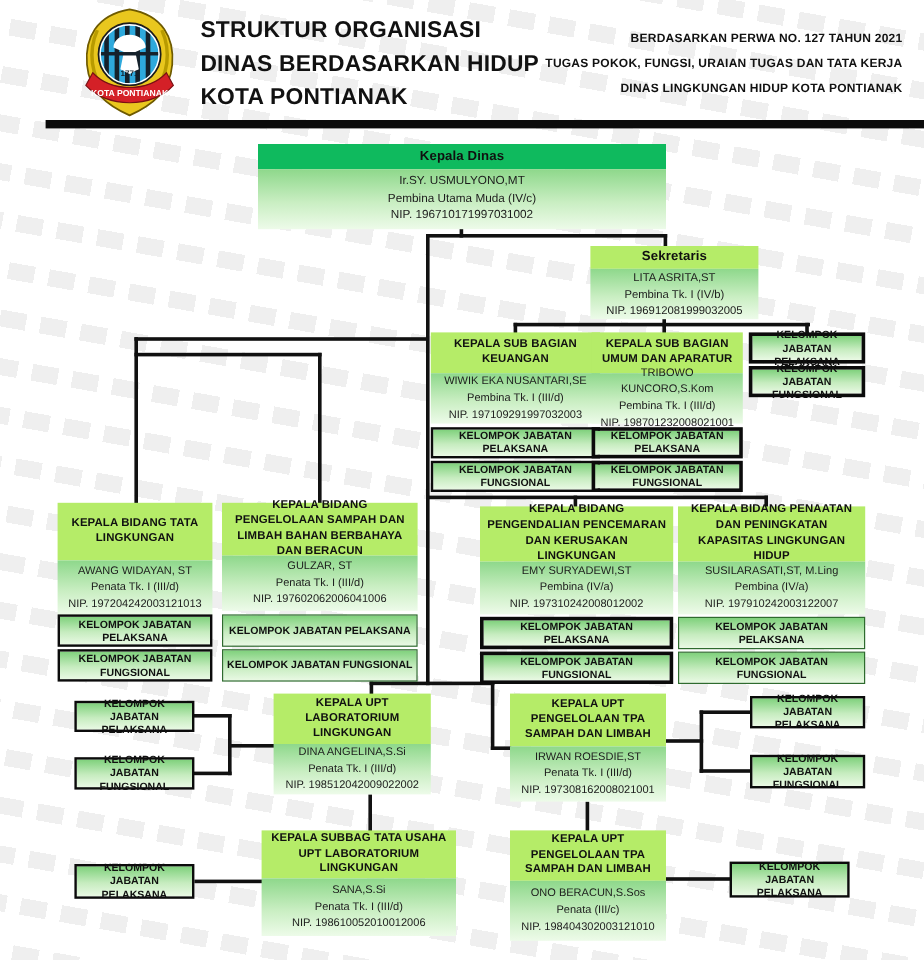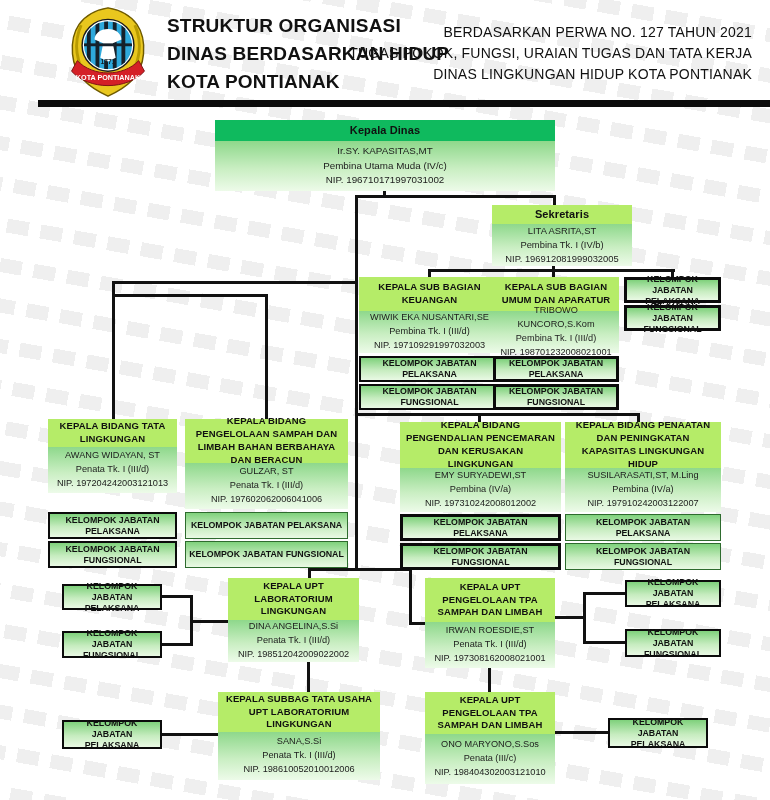--- a/index.html
+++ b/index.html
@@ -16,21 +16,21 @@
       repeating-linear-gradient(10deg, #efefef 0 14px, #ffffff 14px 40px);
   }
   
   .logo { position:absolute; left:56px; top:4px; width:104px; height:96px; }
   .title-block { position:absolute; left:167px; top:12px; }
   .title-block div {
     font-size:19px; font-weight:800; color:#111; letter-spacing:0.2px; line-height:28px;
   }
   .subtitle-block { position:absolute; right:18px; top:22px; text-align:right; }
   .subtitle-block div {
-    font-size:14px; font-weight:400; color:#111; letter-spacing:0.2px; line-height:21px;
+    font-size:10px; font-weight:700; color:#111; letter-spacing:0.2px; line-height:21px;
   }
   .hr-bar { position:absolute; left:38px; right:0; top:100px; height:7px; background:#0b0b0b; }
   
   .unit { position:absolute; z-index:2; }
   .uhead {
     background:#b5ec68; color:#101010; font-weight:700; text-align:center;
     display:flex; align-items:center; justify-content:center;
     font-size:9.5px; line-height:1.35; padding:1px 4px; letter-spacing:0.1px;
   }
   .uhead.big { font-size:11px; }
@@ -124,21 +124,21 @@
   <div class="ln" style="left:583px;top:592px;width:43px;height:3px"></div>
   <div class="ln" style="left:583px;top:641px;width:43px;height:3px"></div>
   <div class="ln" style="left:307px;top:662px;width:3px;height:31px"></div>
   <div class="ln" style="left:488px;top:668px;width:3px;height:25px"></div>
   <div class="ln" style="left:162px;top:733px;width:67px;height:3px"></div>
   <div class="ln" style="left:555px;top:731px;width:54px;height:3px"></div>
 
   <div class="unit" style="left:215px;top:120px;width:340px">
     <div class="uhead solid big" style="height:21px">Kepala Dinas</div>
     <div class="ubody" style="height:50px">
-      <div>Ir.SY. KAPASITAS,MT</div>
+      <div>Ir.SY. USMULYONO,MT</div>
       <div>Pembina Utama Muda (IV/c)</div>
       <div>NIP. 196710171997031002</div>
     </div>
   </div>
 
   <div class="unit" style="left:492px;top:205px;width:140px">
     <div class="uhead big" style="height:19px">Sekretaris</div>
     <div class="ubody" style="height:42px;font-size:9.4px">
       <div>LITA ASRITA,ST</div>
       <div>Pembina Tk. I (IV/b)</div>
@@ -165,21 +165,21 @@
       <div>NIP. 198701232008021001</div>
     </div>
   </div>
   <div class="kel kb3" style="left:493px;top:356px;width:126px;height:26px">KELOMPOK JABATAN PELAKSANA</div>
   <div class="kel kb3" style="left:493px;top:384px;width:126px;height:26px">KELOMPOK JABATAN FUNGSIONAL</div>
 
   <div class="kel kb3" style="left:624px;top:277px;width:97px;height:26px">KELOMPOK JABATAN PELAKSANA</div>
   <div class="kel kb3" style="left:624px;top:305px;width:97px;height:26px">KELOMPOK JABATAN FUNGSIONAL</div>
 
   <div class="unit" style="left:48px;top:419px;width:129px">
-    <div class="uhead" style="height:28px">KEPALA BIDANG TATA LINGKUNGAN</div>
+    <div class="uhead" style="height:48px">KEPALA BIDANG TATA LINGKUNGAN</div>
     <div class="ubody" style="height:46px;font-size:9.2px">
       <div>AWANG WIDAYAN, ST</div>
       <div>Penata Tk. I (III/d)</div>
       <div>NIP. 197204242003121013</div>
     </div>
   </div>
   <div class="kel kb2" style="left:48px;top:512px;width:129px;height:27px">KELOMPOK JABATAN PELAKSANA</div>
   <div class="kel kb2" style="left:48px;top:541px;width:129px;height:27px">KELOMPOK JABATAN FUNGSIONAL</div>
 
   <div class="unit" style="left:185px;top:419px;width:163px">
@@ -246,21 +246,21 @@
     <div class="ubody" style="height:48px;font-size:9.2px">
       <div>SANA,S.Si</div>
       <div>Penata Tk. I (III/d)</div>
       <div>NIP. 198610052010012006</div>
     </div>
   </div>
 
   <div class="unit" style="left:425px;top:692px;width:130px">
     <div class="uhead" style="height:42px">KEPALA UPT PENGELOLAAN TPA SAMPAH DAN LIMBAH</div>
     <div class="ubody" style="height:50px;font-size:9.2px">
-      <div>ONO MARYONO,S.Sos</div>
+      <div>ONO BERACUN,S.Sos</div>
       <div>Penata (III/c)</div>
       <div>NIP. 198404302003121010</div>
     </div>
   </div>
 
   <div class="kel kb2" style="left:608px;top:718px;width:100px;height:30px">KELOMPOK JABATAN PELAKSANA</div>
 
 </div>
 
 </body></html>

